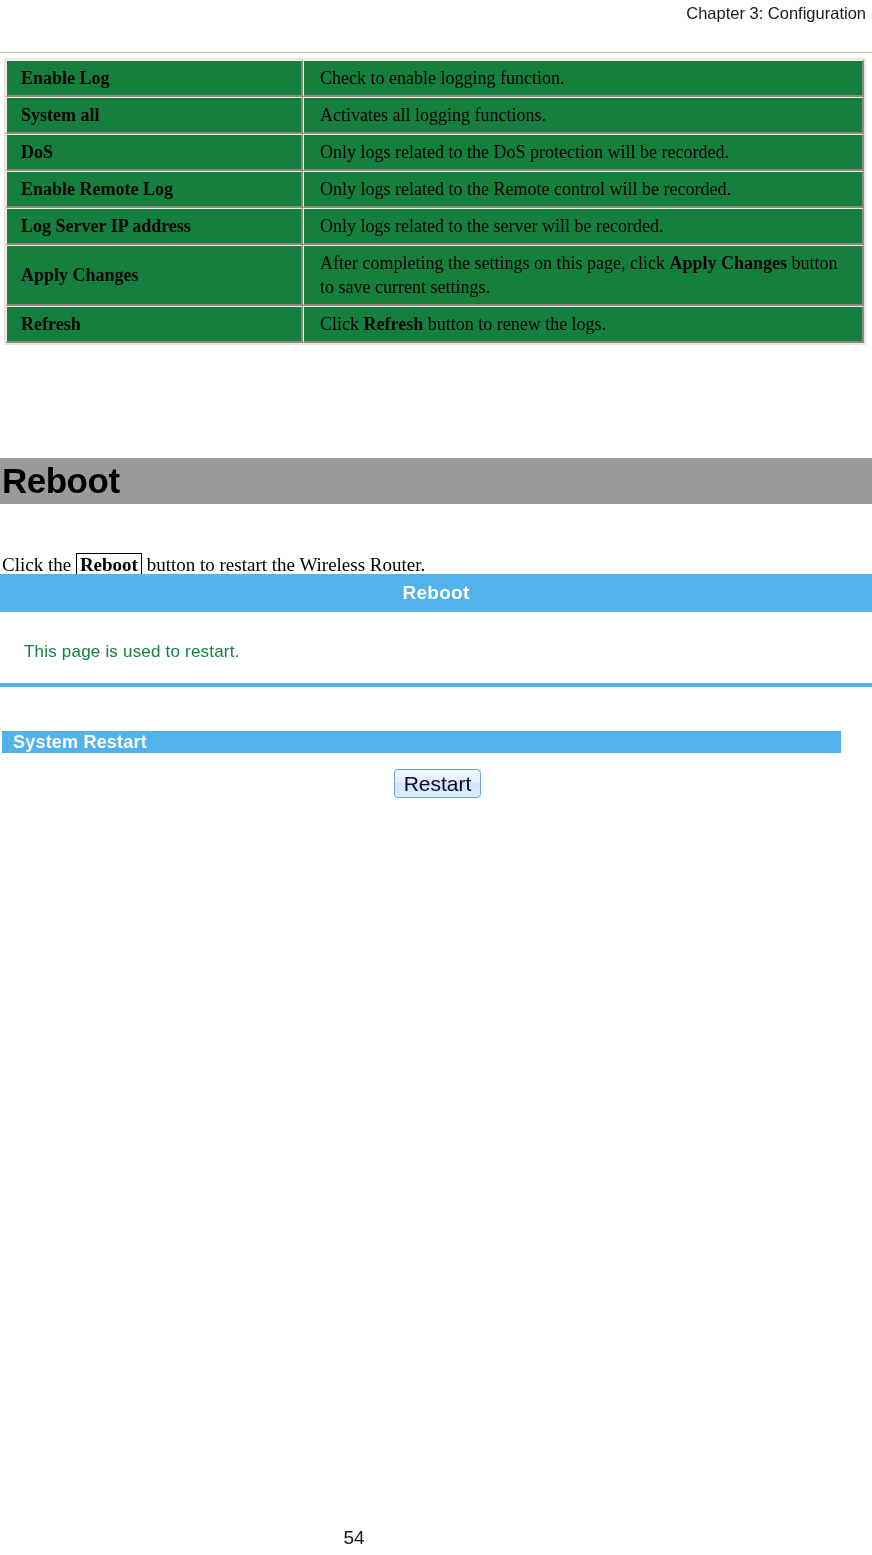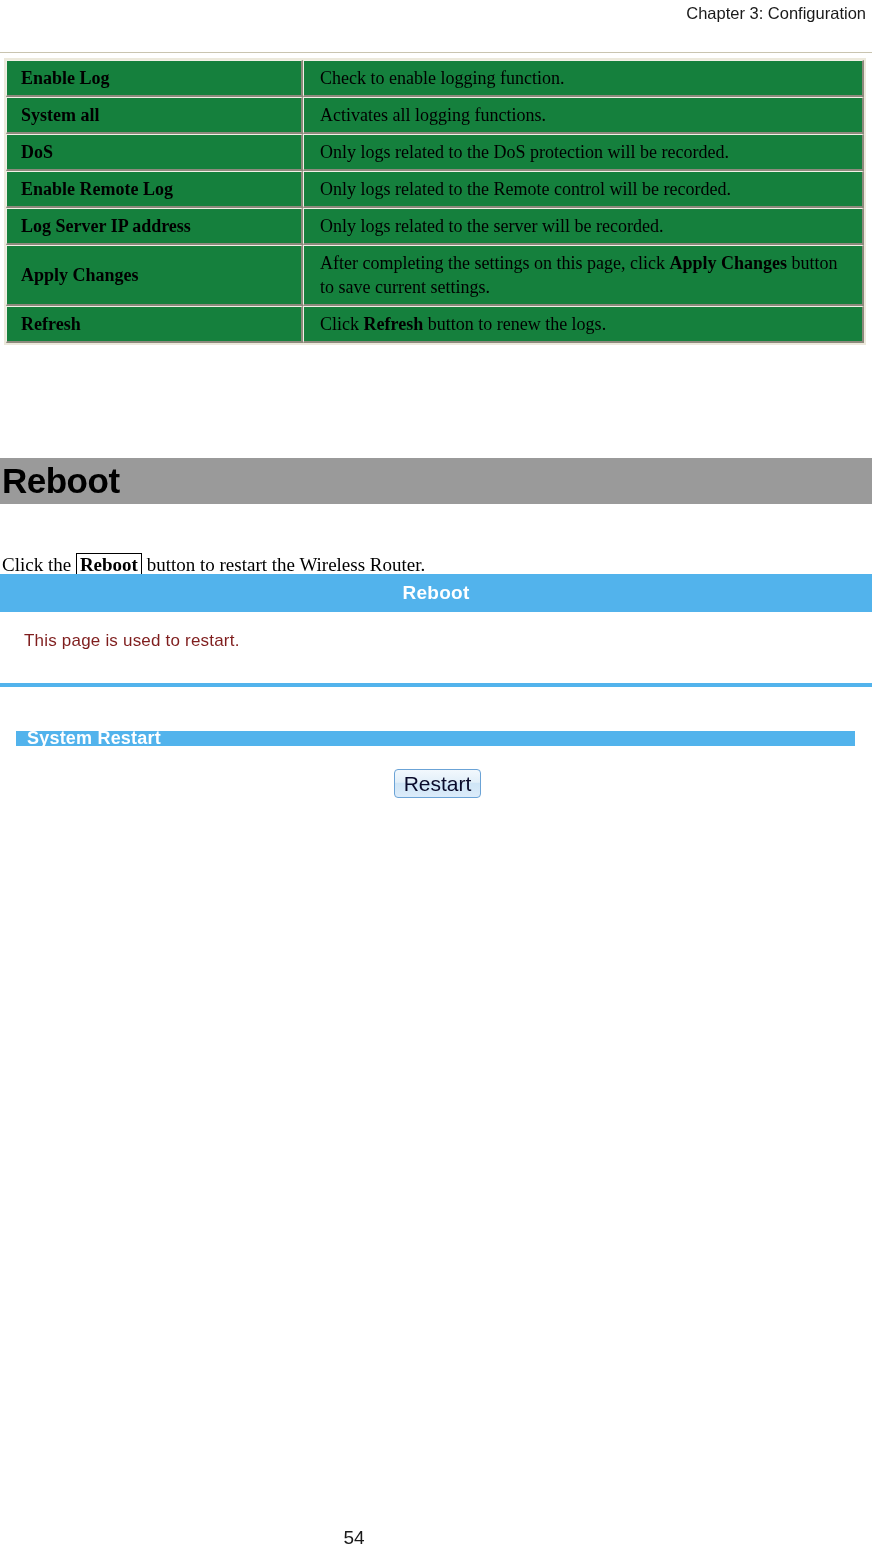--- a/index.html
+++ b/index.html
@@ -140,39 +140,39 @@
   }
   .router-titlebar .router-title {
     color: #ffffff;
     font-weight: bold;
     font-size: 19px;
     letter-spacing: 0.3px;
   }
   .router-desc {
     position: absolute;
     left: 24px;
-    top: 57px;
+    top: 68px;
     font-size: 17px;
-    color: #7f1d1d;
+    color: #15803d;
     letter-spacing: 0.2px;
   }
   .router-divider {
     position: absolute;
     left: 0px;
     top: 109px;
     width: 872px;
     height: 4px;
     background: #52b3ec;
   }
   .router-subbar {
     position: absolute;
-    left: 16px;
+    left: 2px;
     top: 157px;
     width: 839px;
-    height: 15px;
+    height: 22px;
     background: #52b3ec;
     display: flex;
     align-items: center;
   }
   .router-subbar .router-subtitle {
     color: #ffffff;
     font-weight: bold;
     font-size: 18px;
     padding-left: 11px;
     letter-spacing: 0.2px;

